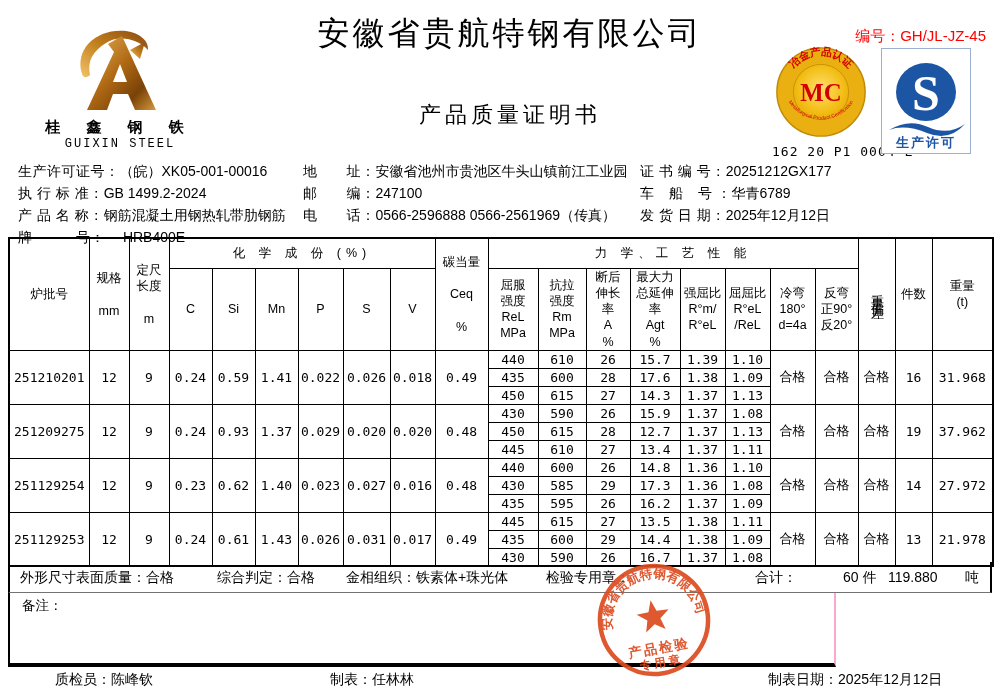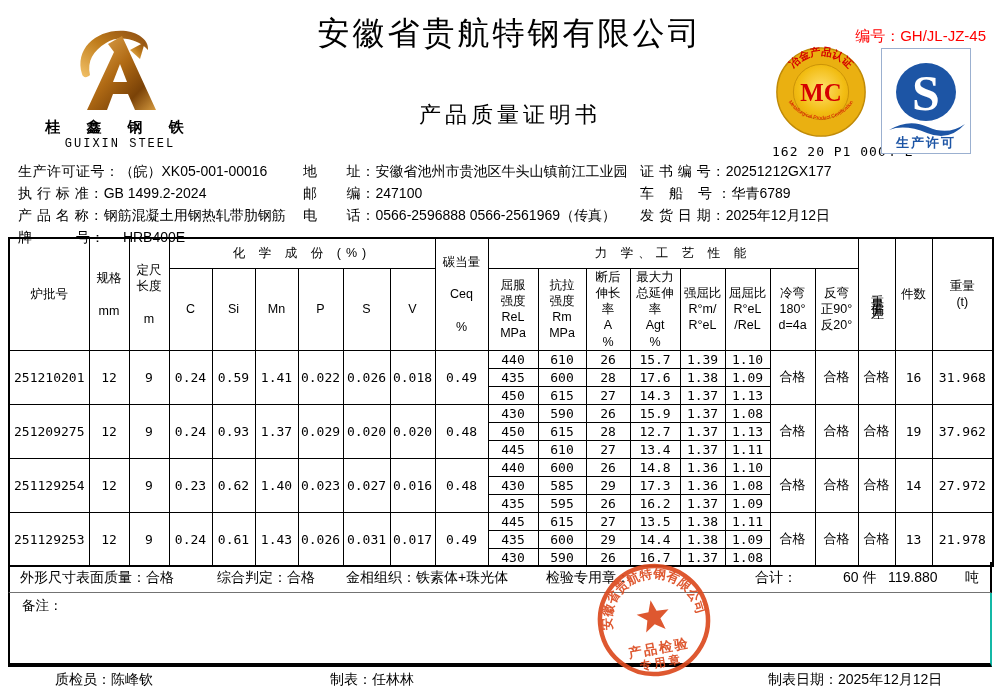--- a/index.html
+++ b/index.html
@@ -49,22 +49,22 @@
   .sum-row span:nth-child(1){ left:10px; }
   .sum-row span:nth-child(2){ left:207px; }
   .sum-row span:nth-child(3){ left:336px; }
   .sum-row span:nth-child(4){ left:536px; }
   .sum-row span:nth-child(5){ left:712px;margin-left:33px; }
   .sum-row span:nth-child(6){ left:788px;margin-left:45px; }
   .sum-row span:nth-child(7){ left:878px; }
   .sum-row span:nth-child(8){ left:955px; }
 
   
-  .remarks { position:absolute; left:8px; top:593px; width:984px; height:74px;
-             border-left:2px solid #000; border-right:2px solid #14b8a6; border-bottom:4px solid #000;
+  .remarks { position:absolute; left:8px; top:593px; width:828px; height:74px;
+             border-left:2px solid #000; border-right:2px solid #f9a8d4; border-bottom:4px solid #000;
              font-size:13.5px; }
   .remarks-label { position:absolute; left:12px; top:4px; }
   .remark-lines { position:absolute; left:54px; top:4px; line-height:17.5px; white-space:pre-wrap; }
 
   
   .footer-row { position:absolute; left:0; top:671px; width:1000px; font-size:14px; }
   .footer-row span { position:absolute; top:0; white-space:nowrap; }
   .footer-row span:nth-child(1){ left:55px;text-align:right; }
   .footer-row span:nth-child(2){ left:330px;text-align:center; }
   .footer-row span:nth-child(3){ left:768px; }

